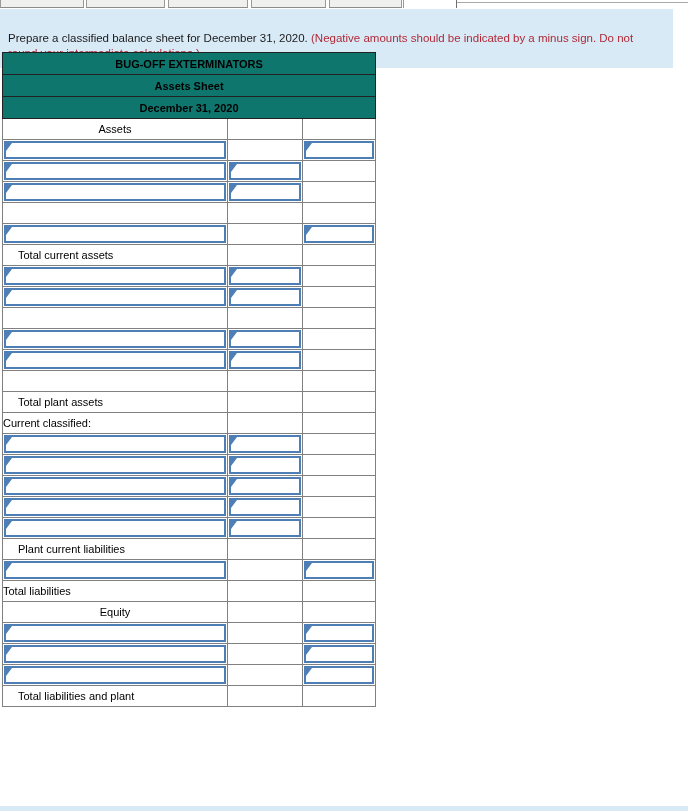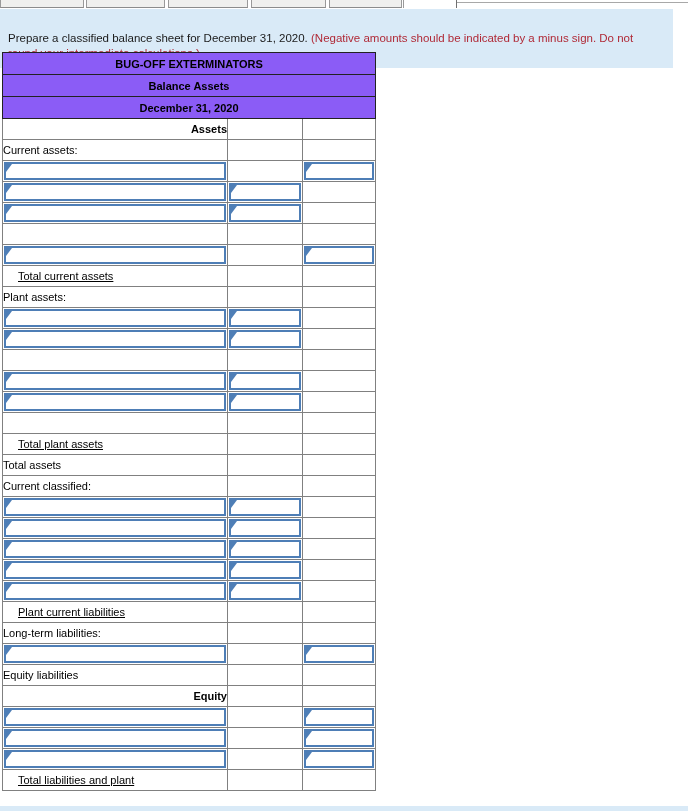--- a/index.html
+++ b/index.html
@@ -23,30 +23,30 @@
     background:#d9eaf7;padding:22px 8px 7px 8px;
     font-size:11.5px;line-height:15px;color:#1a1a1a;
   }
   .instruction .red{color:#b02a37;}
   
   table.sheet{
     position:absolute;top:52px;left:2px;width:373px;
     border-collapse:collapse;table-layout:fixed;font-size:11px;color:#000;
   }
   table.sheet th{
-    background:#8b5cf6;border:1px solid #222222;
+    background:#0f766e;border:1px solid #222222;
     height:21px;padding:0;text-align:center;font-weight:bold;font-size:11px;
   }
   table.sheet td{
     border:1px solid #808080;height:20px;padding:0;
     vertical-align:middle;overflow:hidden;background:#ffffff;
   }
-  td.section{text-align:right;font-weight:bold;}
+  td.section{text-align:center;font-weight:normal;}
   td.label{padding-left:4px;}
-  td.label.indent{padding-left:15px;text-decoration:underline;}
+  td.label.indent{padding-left:15px;}
   td.bb-black{border-bottom:1px solid #000000;}
   td.bb-thick{border-bottom:3px solid #000000;}
   .ibox{
     position:relative;height:14px;margin:1px;
     border:2px solid #4e7eb6;background:#ffffff;
   }
   .tri{
     position:absolute;top:0;left:0;width:0;height:0;
     border-top:8px solid #4e7eb6;border-right:6px solid transparent;
   }
@@ -72,38 +72,33 @@
   <colgroup>
       <col style="width:225px">
       <col style="width:75px">
       <col style="width:73px">
     </colgroup>
   <thead>
     <tr>
       <th colspan="3">BUG-OFF EXTERMINATORS</th>
     </tr>
     <tr>
-      <th colspan="3">Balance Assets</th>
+      <th colspan="3">Assets Sheet</th>
     </tr>
     <tr>
       <th colspan="3">December 31, 2020</th>
     </tr>
   </thead>
   <tbody>
       <tr>
         <td class="section">Assets</td>
         <td class=""></td>
         <td class=""></td>
       </tr>
       <tr>
-        <td class="label">Current assets:</td>
-        <td class=""></td>
-        <td class=""></td>
-      </tr>
-      <tr>
         <td class="">
           <div class="ibox">
             <span class="tri"></span>
           </div>
         </td>
         <td class=""></td>
         <td class="">
           <div class="ibox">
             <span class="tri"></span>
           </div>
@@ -152,25 +147,20 @@
             <span class="tri"></span>
           </div>
         </td>
       </tr>
       <tr>
         <td class="label indent">Total current assets</td>
         <td class=""></td>
         <td class=""></td>
       </tr>
       <tr>
-        <td class="label">Plant assets:</td>
-        <td class=""></td>
-        <td class=""></td>
-      </tr>
-      <tr>
         <td class="">
           <div class="ibox">
             <span class="tri"></span>
           </div>
         </td>
         <td class="">
           <div class="ibox">
             <span class="tri"></span>
           </div>
         </td>
@@ -224,25 +214,20 @@
         <td class=""></td>
         <td class=""></td>
         <td class=""></td>
       </tr>
       <tr>
         <td class="label indent">Total plant assets</td>
         <td class=""></td>
         <td class="bb-black"></td>
       </tr>
       <tr>
-        <td class="label">Total assets</td>
-        <td class=""></td>
-        <td class="bb-thick"></td>
-      </tr>
-      <tr>
         <td class="label">Current classified:</td>
         <td class=""></td>
         <td class=""></td>
       </tr>
       <tr>
         <td class="">
           <div class="ibox">
             <span class="tri"></span>
           </div>
         </td>
@@ -304,39 +289,34 @@
           </div>
         </td>
         <td class="bb-black"></td>
       </tr>
       <tr>
         <td class="label indent">Plant current liabilities</td>
         <td class=""></td>
         <td class=""></td>
       </tr>
       <tr>
-        <td class="label">Long-term liabilities:</td>
-        <td class=""></td>
-        <td class=""></td>
-      </tr>
-      <tr>
-        <td class="">
-          <div class="ibox">
-            <span class="tri"></span>
-          </div>
-        </td>
-        <td class=""></td>
-        <td class="bb-black">
-          <div class="ibox">
-            <span class="tri"></span>
-          </div>
-        </td>
-      </tr>
-      <tr>
-        <td class="label">Equity liabilities</td>
+        <td class="">
+          <div class="ibox">
+            <span class="tri"></span>
+          </div>
+        </td>
+        <td class=""></td>
+        <td class="bb-black">
+          <div class="ibox">
+            <span class="tri"></span>
+          </div>
+        </td>
+      </tr>
+      <tr>
+        <td class="label">Total liabilities</td>
         <td class=""></td>
         <td class=""></td>
       </tr>
       <tr>
         <td class="section">Equity</td>
         <td class=""></td>
         <td class=""></td>
       </tr>
       <tr>
         <td class="">

